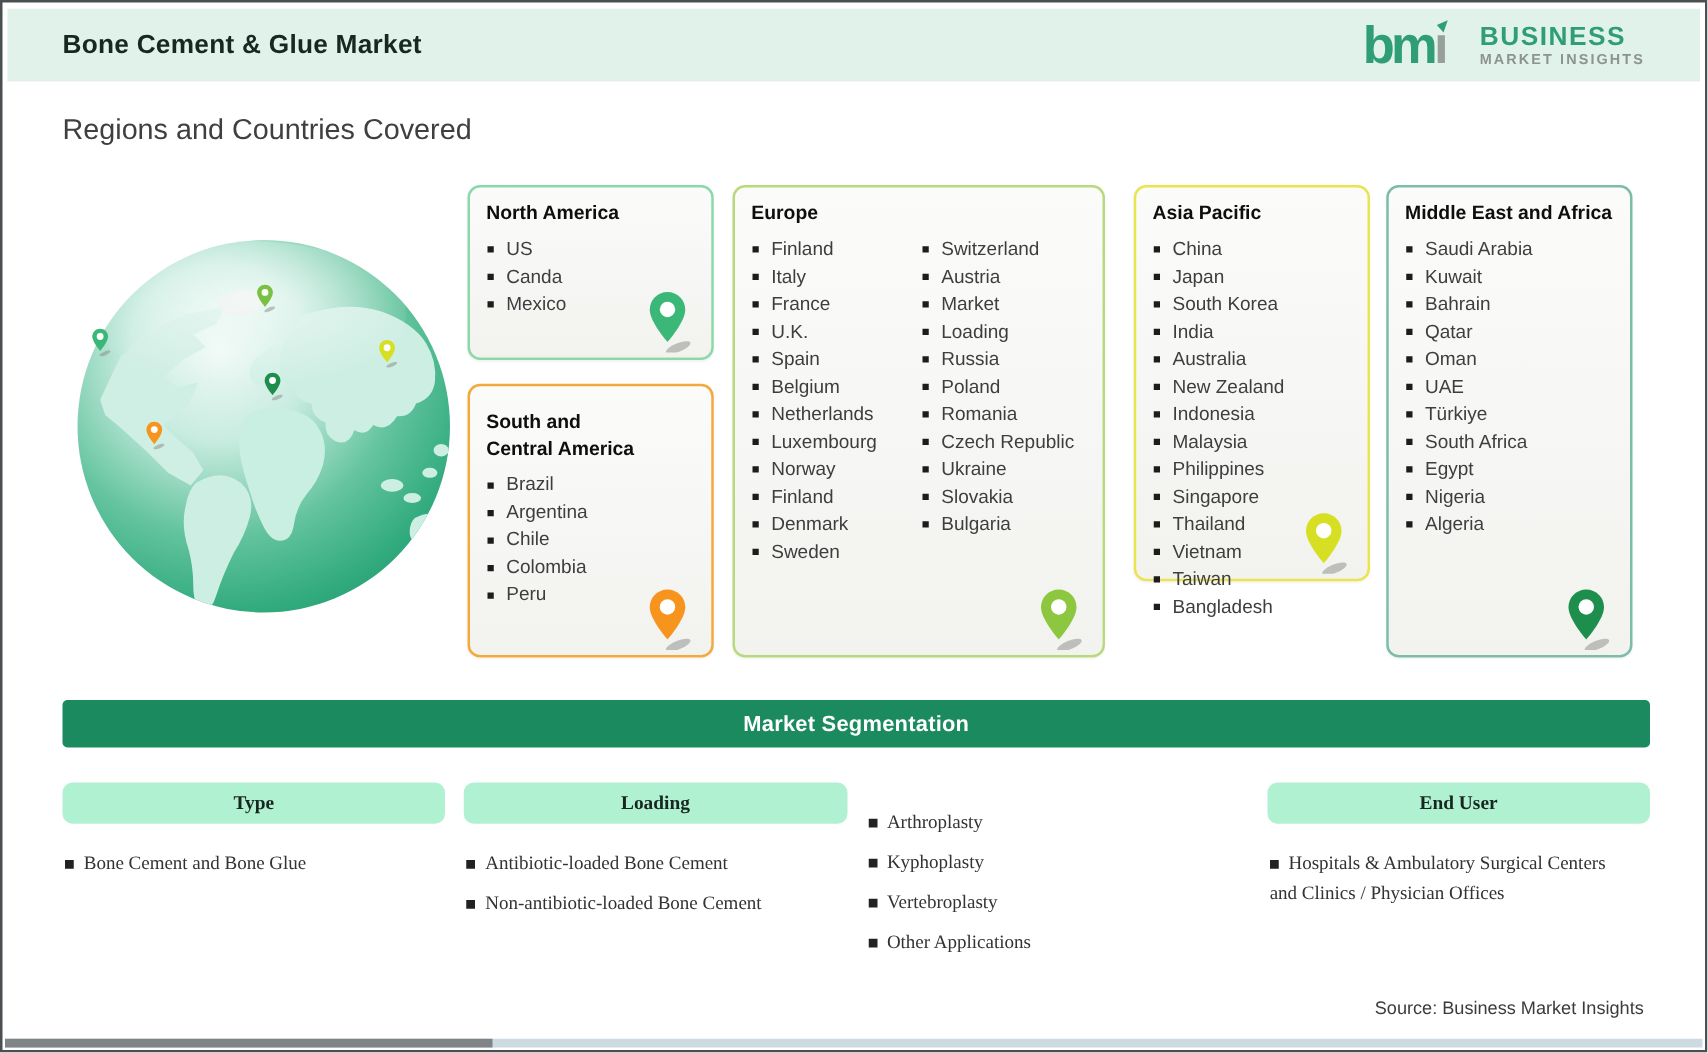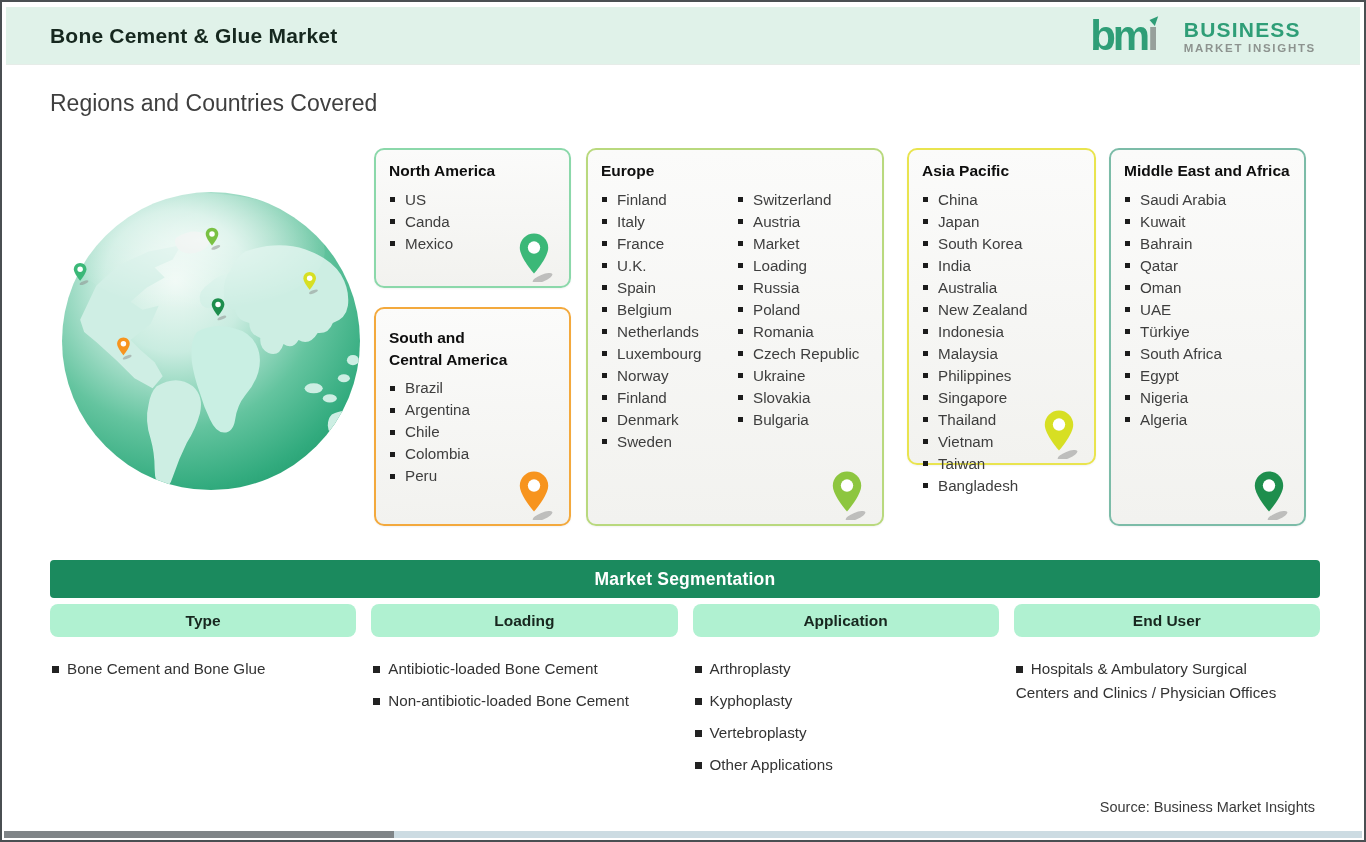--- a/index.html
+++ b/index.html
@@ -41,22 +41,22 @@
   .region-cols{display:flex;}
   .region-col{list-style:none;margin:0;padding:0;flex:1;}
   .region-col li{display:flex;font-size:15.2px;color:#3e3e3e;line-height:22px;}
   .sq{width:5px;height:5px;background:#1c1c1c;margin:0 10px 0 3px;flex:none;align-self:center;}
   .card-pin{position:absolute;right:15px;bottom:4px;width:40px;height:50px;}
 
   
   .seg-bar{position:absolute;left:48px;top:558px;width:1270px;height:38px;border-radius:4px;
            display:flex;align-items:center;justify-content:center;
            color:#ffffff;font-size:17.5px;font-weight:bold;letter-spacing:.2px;}
-  .seg-grid{position:absolute;left:48px;top:602px;width:1270px;
-            display:grid;grid-template-columns:repeat(4,1fr);column-gap:15px;}
+  .seg-grid{position:absolute;left:48px;top:624px;width:1270px;
+            display:grid;grid-template-columns:repeat(4,1fr);column-gap:15px;font-family:Liberation Serif, serif;}
   .seg-pill{height:33px;border-radius:8px;display:flex;align-items:center;justify-content:center;
             font-weight:bold;font-size:15.5px;color:#17271f;}
   .seg-items{margin-top:20px;padding-left:2px;}
   .seg-item{font-size:15.2px;color:#333333;line-height:24px;margin-bottom:8px;}
   .sq2{display:inline-block;width:7px;height:7px;background:#222222;margin-right:8px;vertical-align:middle;}
   .seg-col:nth-child(4) .seg-item{max-width:278px;}
 
   .source{position:absolute;right:49px;top:797px;font-size:14.5px;color:#3b3b3b;}
 
   
@@ -448,21 +448,20 @@
         </div>
       </div>
       <div class="seg-col">
         <div class="seg-pill" style="background: rgb(176, 241, 209);">Loading</div>
         <div class="seg-items">
           <div class="seg-item"><span class="sq2"></span>Antibiotic-loaded Bone Cement</div>
           <div class="seg-item"><span class="sq2"></span>Non-antibiotic-loaded Bone Cement</div>
         </div>
       </div>
       <div class="seg-col">
-        <div class="seg-pill" style="background: rgb(176, 241, 209);">Application</div>
         <div class="seg-items">
           <div class="seg-item"><span class="sq2"></span>Arthroplasty</div>
           <div class="seg-item"><span class="sq2"></span>Kyphoplasty</div>
           <div class="seg-item"><span class="sq2"></span>Vertebroplasty</div>
           <div class="seg-item"><span class="sq2"></span>Other Applications</div>
         </div>
       </div>
       <div class="seg-col">
         <div class="seg-pill" style="background: rgb(176, 241, 209);">End User</div>
         <div class="seg-items">

